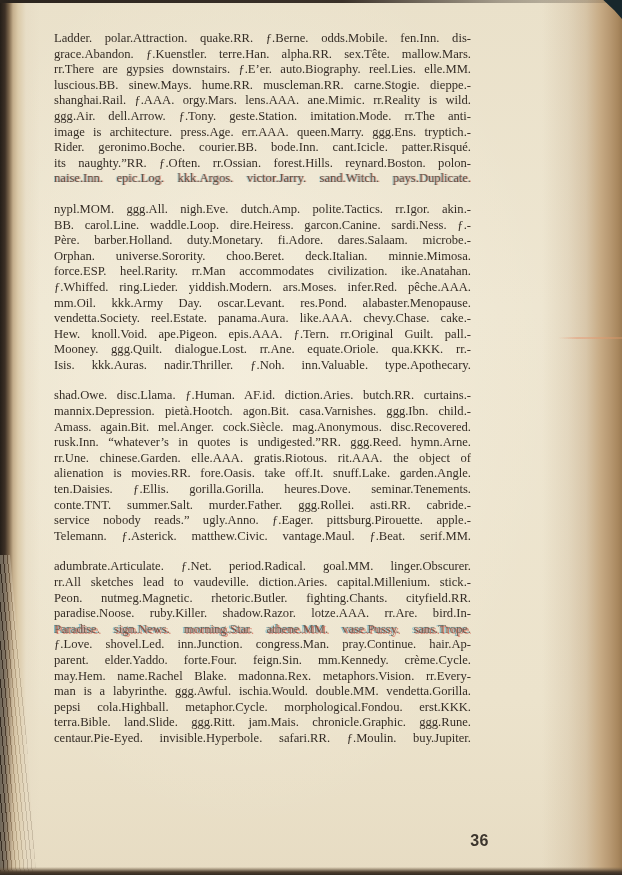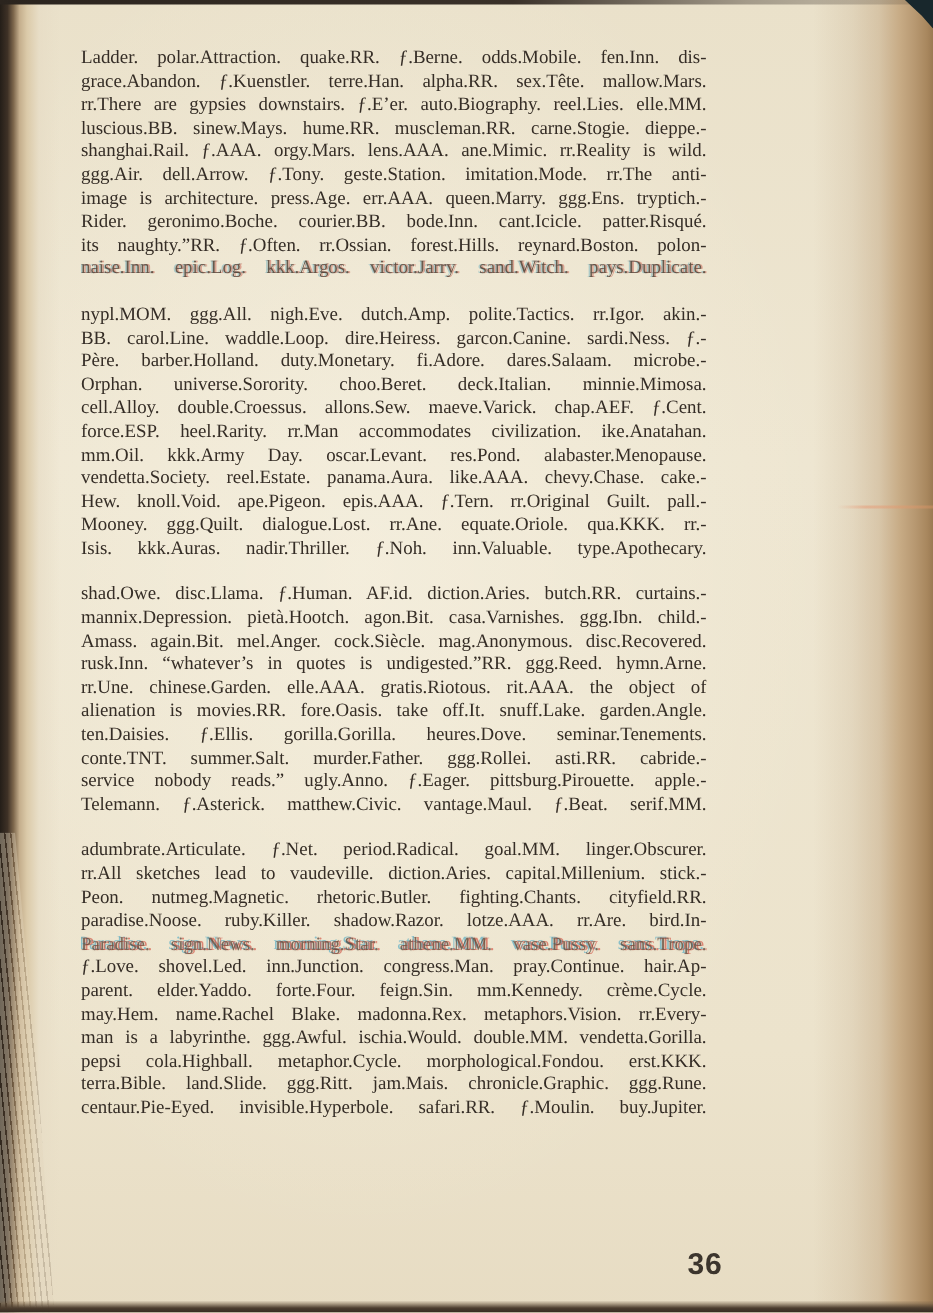--- a/index.html
+++ b/index.html
@@ -80,23 +80,23 @@
   .ghost-light {
     color:rgba(62,50,40,.9);
     text-shadow:.9px .2px 0 rgba(190,70,50,.30), -.9px 0 0 rgba(40,140,180,.25);
   }
   .ghost-heavy {
     color:rgba(84,64,52,.68);
     text-shadow:1.6px .5px 0 rgba(205,55,40,.55), -1.6px -.4px 0 rgba(25,150,195,.48), 0 0 1px rgba(130,95,70,.45);
   }
   .page-number {
     position:absolute; left:451px; top:832px; width:38px;
-    text-align:center;
+    text-align:right;
     font-family:"Liberation Sans","DejaVu Sans",sans-serif;
-    font-size:20px; font-weight:700; letter-spacing:.5px; color:#3c352d;
+    font-size:16px; font-weight:700; letter-spacing:.5px; color:#3c352d;
   }
 </style>
 </head>
 <body>
 
 <div class="paper"></div>
 <div class="edge-right"></div>
 <div class="edge-left"></div>
 <div class="page-stack"></div>
 <div class="edge-top"></div>
@@ -115,22 +115,22 @@
     <div class="line">image is architecture. press.Age. err.AAA. queen.Marry. ggg.Ens. tryptich.-</div>
     <div class="line">Rider. geronimo.Boche. courier.BB. bode.Inn. cant.Icicle. patter.Risqué.</div>
     <div class="line">its naughty.”RR. ƒ.Often. rr.Ossian. forest.Hills. reynard.Boston. polon-</div>
     <div class="line ghost">naise.Inn. epic.Log. kkk.Argos. victor.Jarry. sand.Witch. pays.Duplicate.</div>
   </div>
   <div class="para p2">
     <div class="line">nypl.MOM. ggg.All. nigh.Eve. dutch.Amp. polite.Tactics. rr.Igor. akin.-</div>
     <div class="line">BB. carol.Line. waddle.Loop. dire.Heiress. garcon.Canine. sardi.Ness. ƒ.-</div>
     <div class="line">Père. barber.Holland. duty.Monetary. fi.Adore. dares.Salaam. microbe.-</div>
     <div class="line">Orphan. universe.Sorority. choo.Beret. deck.Italian. minnie.Mimosa.</div>
-    <div class="line">cell.Alloy. double.Croessus. allons.Sew. maeve.Varick. chap.AEF. ƒ.Cent.</div>
     <div class="line">force.ESP. heel.Rarity. rr.Man accommodates civilization. ike.Anatahan.</div>
+    <div class="line">ƒ.Whiffed. ring.Lieder. yiddish.Modern. ars.Moses. infer.Red. pêche.AAA.</div>
     <div class="line">mm.Oil. kkk.Army Day. oscar.Levant. res.Pond. alabaster.Menopause.</div>
     <div class="line">vendetta.Society. reel.Estate. panama.Aura. like.AAA. chevy.Chase. cake.-</div>
     <div class="line">Hew. knoll.Void. ape.Pigeon. epis.AAA. ƒ.Tern. rr.Original Guilt. pall.-</div>
     <div class="line">Mooney. ggg.Quilt. dialogue.Lost. rr.Ane. equate.Oriole. qua.KKK. rr.-</div>
     <div class="line">Isis. kkk.Auras. nadir.Thriller. ƒ.Noh. inn.Valuable. type.Apothecary.</div>
   </div>
   <div class="para p3">
     <div class="line">shad.Owe. disc.Llama. ƒ.Human. AF.id. diction.Aries. butch.RR. curtains.-</div>
     <div class="line">mannix.Depression. pietà.Hootch. agon.Bit. casa.Varnishes. ggg.Ibn. child.-</div>
     <div class="line">Amass. again.Bit. mel.Anger. cock.Siècle. mag.Anonymous. disc.Recovered.</div>

